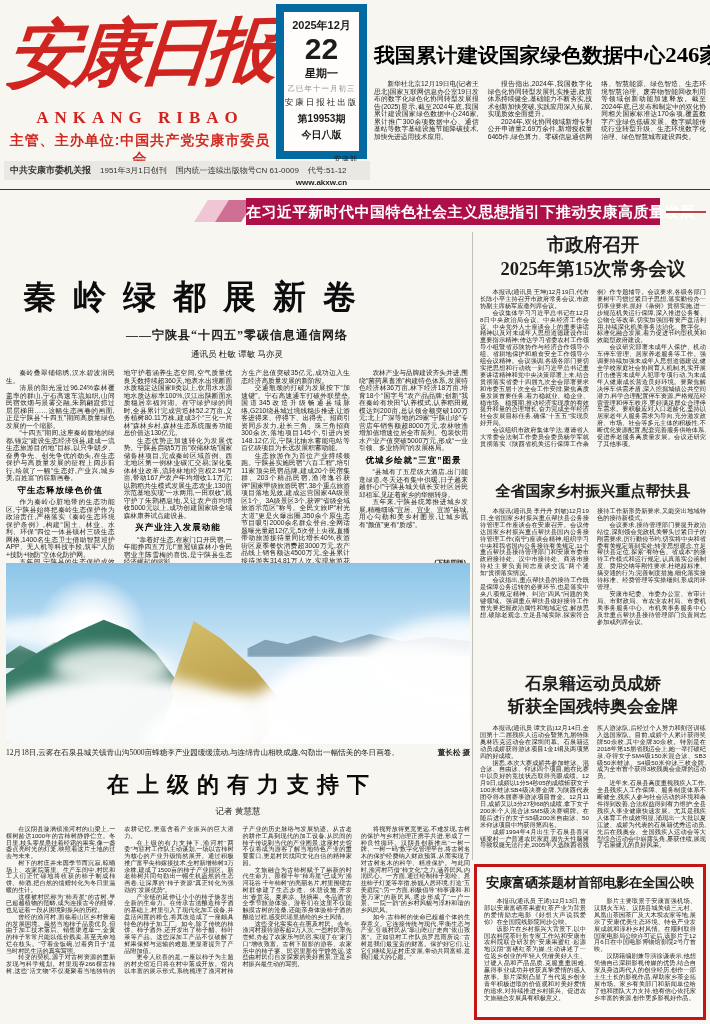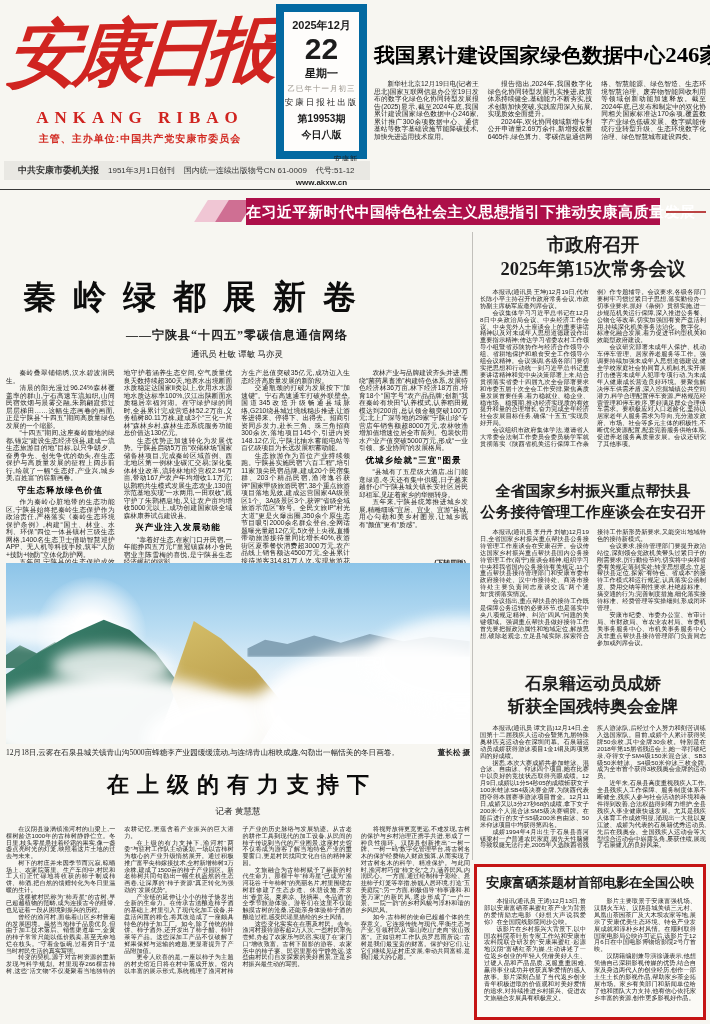--- a/index.html
+++ b/index.html
@@ -11,24 +11,24 @@
   }
   
   .brand{ position:absolute; left:8px; top:4px; width:264px; height:154px; text-align:center; }
   .calligraphy{
     font-family:"DejaVu Serif",serif; font-weight:bold; font-style:italic;
     color:#d02420; font-size:72px; line-height:96px; letter-spacing:-6px;
     transform:skewX(-6deg) rotate(-1deg); white-space:nowrap;
   }
   .pinyin{ margin-top:8px; color:#d02420; font-family:"Liberation Serif",serif;
     font-weight:bold; font-size:17px; letter-spacing:6px; }
-  .organizer{ margin-top:4px; color:#d22a22; font-size:10px; font-weight:bold; letter-spacing:1px; }
+  .organizer{ margin-top:4px; color:#d22a22; font-size:14px; font-weight:bold; letter-spacing:1px; }
   .mast-footer{
     position:absolute; left:4px; top:161px; width:366px; height:19px;
-    background:#e9e8e3; display:flex; align-items:center; gap:9px; padding:0 14px;
+    background:#e9e8e3; display:flex; align-items:center; gap:9px; padding:0 6px;
     font-size:8px; color:#333; white-space:nowrap;
   }
   .mast-footer .mf-paper{ font-weight:bold; font-size:9px; }
   .datebox{
     position:absolute; left:276px; top:4px; width:91px; height:155px;
     border:8px solid #0369a1; background:#fefdfb; text-align:center; padding-top:6px;
   }
   .db-ym{ font-size:11px; font-weight:bold; }
   .db-day{ font-size:30px; font-weight:bold; line-height:32px; }
   .db-week{ font-size:11px; font-weight:bold; margin-top:1px; }
@@ -229,21 +229,20 @@
     <div class="twocol">
         <p>本报讯(通讯员 王坤)12月19日,代市长陈小平主持召开市政府常务会议,市政协副主席杨军应邀列席会议。</p>
         <p>会议集体学习习近平总书记在12月8日中央政治局会议、中央经济工作会议、中央党外人士座谈会上的重要讲话精神以及对未成年人思想道德建设作出重要指示精神;传达学习省委农村工作领导小组暨省苏陕协作与经济合作领导小组、省耕地保护和粮食安全工作领导小组会议精神。会议强调,各级各部门要切实把思想和行动统一到习近平总书记重要讲话精神和党中央决策部署上来,结合贯彻落实省委十四届九次全会部署要求和市委五届十次全会工作安排,聚焦高质量发展首要任务,着力稳就业、稳企业、稳市场、稳预期,推动经济实现质的有效提升和量的合理增长,奋力完成全年经济社会发展目标任务,确保“十五五”实现良好开局。</p>
         <p>会议组织市政府集体学法,邀请省人大常委会法制工作委员会委员杨学军就贯彻落实《陕西省机关运行保障工作条例》作专题辅导。会议要求,各级各部门要树牢习惯过紧日子思想,落实勤俭办一切事业要求,抓好《条例》贯彻实施,进一步规范机关运行保障,深入推进公务餐、公物仓等改革,切实加强国有资产盘活利用,持续深化机关事务法治化、数字化、标准化融合发展,着力促进节约型机关和效能型政府建设。</p>
         <p>会议研究部署未成年人保护、机动车停车管理、居家养老服务等工作。强调要持续加强未成年人思想道德建设,健全学校家庭社会协同育人机制,扎实开展打击侵害未成年人犯罪专项行动,为未成年人健康成长营造良好环境。要聚焦解决停车供需矛盾,深入挖掘城镇公共空间潜力,科学合理配置停车资源,严格规范经营管理和停车秩序,更好满足群众合理停车需求。要积极应对人口老龄化,坚持以居家老年人服务需求为导向,充分激发政府、市场、社会等多元主体的积极性,不断优化资源配置,配套完善服务供给体系,促进养老服务高质量发展。会议还研究了其他事项。</p>
       </div>
   </article>
 
   <article class="r-art recep">
     <div class="recep-t">全省国家乡村振兴重点帮扶县</div>
-    <div class="recep-t">公务接待管理工作座谈会在安召开</div>
     <div class="twocol">
         <p>本报讯(通讯员 李丹丹 刘敏)12月19日,全省国家乡村振兴重点帮扶县公务接待管理工作座谈会在安康召开。会议传达国家乡村振兴重点帮扶县国内公务接待管理工作(南宁)座谈会精神,组织学习中央和我省国内公务接待有关规定,11个重点帮扶县接待管理部门和安康市委市政府接待处、汉中市接待处、商洛市接待处主要负责同志座谈交流“两个通知”贯彻落实情况。</p>
         <p>会议指出,重点帮扶县的接待工作既是保障公务运转的必要环节,也是落实中央八项规定精神、纠治“四风”问题的关键领域。强调重点帮扶县做好接待工作首先要把握政治属性和地域定位,解放思想,破除老观念,立足县域实际,探索符合接待工作新形势新要求,又能突出地域特色的接待新模式。</p>
         <p>会议要求,接待管理部门要提升政治站位,深刻领会党政机关带头过紧日子的刚需要求,厉行勤俭节约,切实将中央和省委有关规定落到实处;转变思想观念,立足帮扶县定位,探索“有特色、省成本”的接待工作模式和运行规定,认真落实公函制度、费用交纳等刚性要求,杜绝超标准、搞变通的行为;完善制度措施,细化落实接待标准、经费管理等实操细则,形成闭环管理。</p>
         <p>安康市纪委、市委办公室、市审计局、市财政局、市农业农村局、市委机关事务服务中心、市机关事务服务中心及非重点帮扶县接待管理部门负责同志参加或列席会议。</p>
       </div>
   </article>
 
   <article class="r-art athl">
     <div class="athl-t">石泉籍运动员成娇</div>

